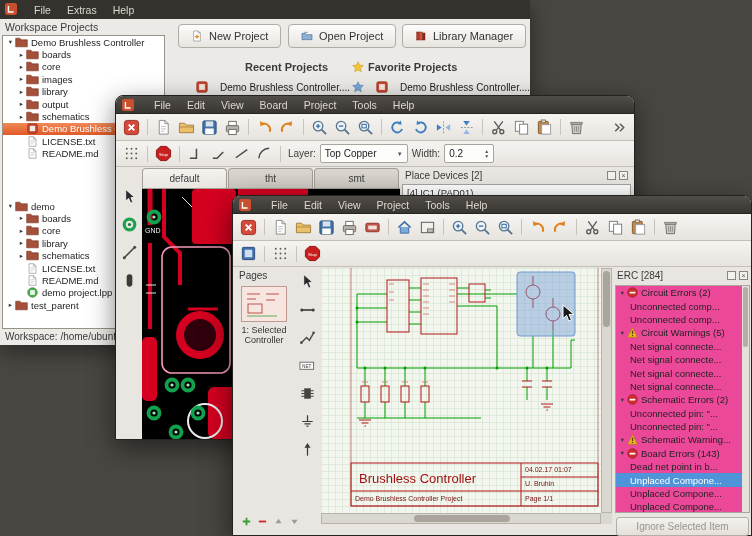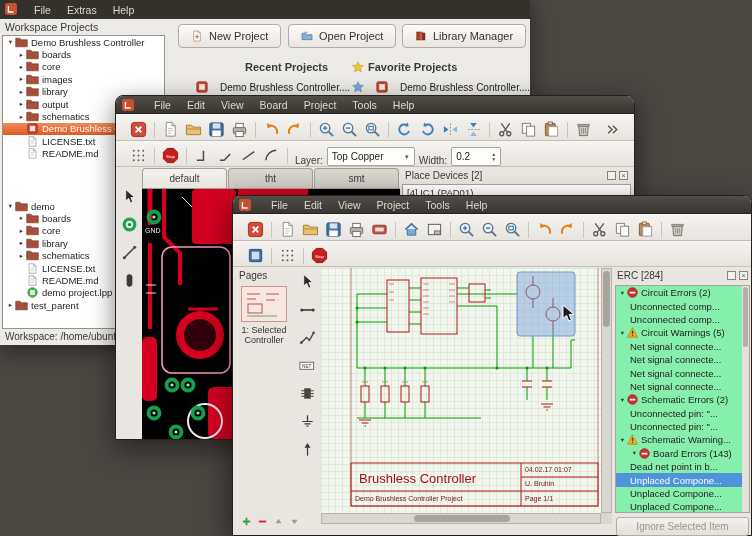--- a/index.html
+++ b/index.html
@@ -4,21 +4,21 @@
 <style>
 *{margin:0;padding:0;box-sizing:border-box}
 body{font-family:"Liberation Sans","DejaVu Sans",sans-serif;background:#4a4642}
 #screen{position:relative;width:752px;height:536px;background:#4a4642;overflow:hidden}
 svg{display:block}
 .window{position:absolute}
 .titlebar{position:absolute;left:0;top:0;right:0;height:18px;background:linear-gradient(#514d48,#393632);border-bottom:1px solid #262420;border-radius:7px 7px 0 0;display:flex;align-items:center;padding:0 6px}
 .titlebar .logo{width:12px;height:12px;margin-right:12px}
 .menubar-items{display:flex}
 .menu-item{color:#dcd8d0;font-size:10.5px;line-height:18px;padding:0 8px;white-space:nowrap}
-.toolbar{position:absolute;display:flex;align-items:flex-end;background:linear-gradient(#f6f4f1,#e7e4df);border-bottom:1px solid #c4c0b8;padding:0 12px}
+.toolbar{position:absolute;display:flex;align-items:center;background:linear-gradient(#f6f4f1,#e7e4df);border-bottom:1px solid #c4c0b8;padding:0 5px}
 .icon-strip{display:flex;align-items:center;gap:2px;flex:1}
 .icon-strip.no-grow{flex:0 0 auto}
 .tool-icon{width:21px;height:21px;min-width:21px;display:flex;align-items:center;justify-content:center;border-radius:3px}
 .tool-icon svg{width:17px;height:17px}
 .tb-sep{width:1px;height:16px;background:#c8c4bc;margin:0 3px}
 .tb-spacer{flex:1}
 .tb-label{font-size:10px;color:#3c3c3c;margin:0 4px;white-space:nowrap}
 .combo{display:flex;align-items:center;height:19px;background:#fdfdfc;border:1px solid #a9a49c;border-radius:2px;font-size:10px;color:#222;padding:0 4px;gap:4px}
 .combo .cb-arrow{font-size:6px;color:#555}
 .spin-arrows{display:flex;flex-direction:column;font-size:5px;color:#555;line-height:5px}
@@ -75,21 +75,21 @@
 #pages-toolbar .tool-icon svg{width:11px;height:11px}
 #sch-tools{position:absolute;left:62px;top:74px;width:25px;bottom:0;display:flex;flex-direction:column;align-items:center;gap:6px}
 #sch-tools .tool-icon{width:22px;height:22px}
 #sch-canvas{position:absolute;left:88px;top:72px;width:280px;height:245px;background:#eab308}
 #sch-vscroll{position:absolute;left:368px;top:72px;width:11px;height:245px;background:#dad6d0;border:1px solid #b7b3ab}
 #sch-vscroll .thumb{position:absolute;left:1px;right:1px;top:2px;height:56px;background:#a9a49c;border-radius:4px}
 #sch-hscroll{position:absolute;left:88px;top:317px;width:280px;height:11px;background:#dad6d0;border:1px solid #b7b3ab}
 #sch-hscroll .thumb{position:absolute;top:1px;bottom:1px;left:92px;width:96px;background:#a9a49c;border-radius:4px}
 #sch-corner{position:absolute;left:368px;top:317px;width:11px;height:11px;background:#dad6d0}
 #sch-erc{position:absolute;left:381px;top:71px;width:137px;bottom:0}
-#erc-list{position:absolute;left:1px;top:18px;right:1px;height:228px;background:#86efac;border:1px solid #a9a49c;overflow:hidden}
+#erc-list{position:absolute;left:1px;top:18px;right:1px;height:228px;background:#ec4899;border:1px solid #a9a49c;overflow:hidden}
 .erc-row{display:flex;align-items:center;height:13.4px;font-size:9.5px;color:#222;white-space:nowrap;overflow:hidden}
 .erc-row .arrow{width:9px;min-width:9px;font-size:6.5px;color:#3a3a3a;text-align:center}
 .erc-icon{width:11px;height:11px;min-width:11px;margin-right:3px}
 .erc-icon svg{width:11px;height:11px}
 .erc-row.selected{background:#4f94d8;color:#fff}
 #erc-scroll{position:absolute;right:2px;top:19px;width:7px;height:226px;background:#e4e1db}
 #erc-scroll .thumb{position:absolute;left:1px;right:1px;top:1px;height:60px;background:#b3afa7;border-radius:3px}
 #erc-ignore{position:absolute;left:2px;right:2px;top:250px;height:19px;background:linear-gradient(#f4f2ef,#e3e0da);border:1px solid #b3afa7;border-radius:3px;font-size:10px;color:#9a968e;display:flex;align-items:center;justify-content:center}
 #cursor{position:absolute;left:562px;top:304px;width:14px;height:20px;z-index:50;pointer-events:none}
 </style>
@@ -1065,21 +1065,21 @@
             <span class="arrow">▾</span>
             <span class="erc-icon">
               <svg viewBox="0 0 12 12">
                 <path d="M6 0.8l5.4 10.4H0.6z" fill="#f2b01c" stroke="#ad7c10" stroke-width="0.7"></path>
                 <rect x="5.35" y="4" width="1.3" height="3.6" fill="#4f3c06"></rect>
                 <rect x="5.35" y="8.6" width="1.3" height="1.3" fill="#4f3c06"></rect>
               </svg>
             </span>
             <span>Schematic Warning...</span>
           </div>
-          <div class="erc-row" style="padding-left: 14px;">
+          <div class="erc-row" style="padding-left: 2px;">
             <span class="arrow">▾</span>
             <span class="erc-icon">
               <svg viewBox="0 0 12 12">
                 <circle cx="6" cy="6" r="5.2" fill="#cf2d2d" stroke="#9c1d1d" stroke-width="0.8"></circle>
                 <rect x="2.8" y="5.1" width="6.4" height="1.9" rx="0.5" fill="#fff"></rect>
               </svg>
             </span>
             <span>Board Errors (143)</span>
           </div>
           <div class="erc-row" style="padding-left: 14px;">

